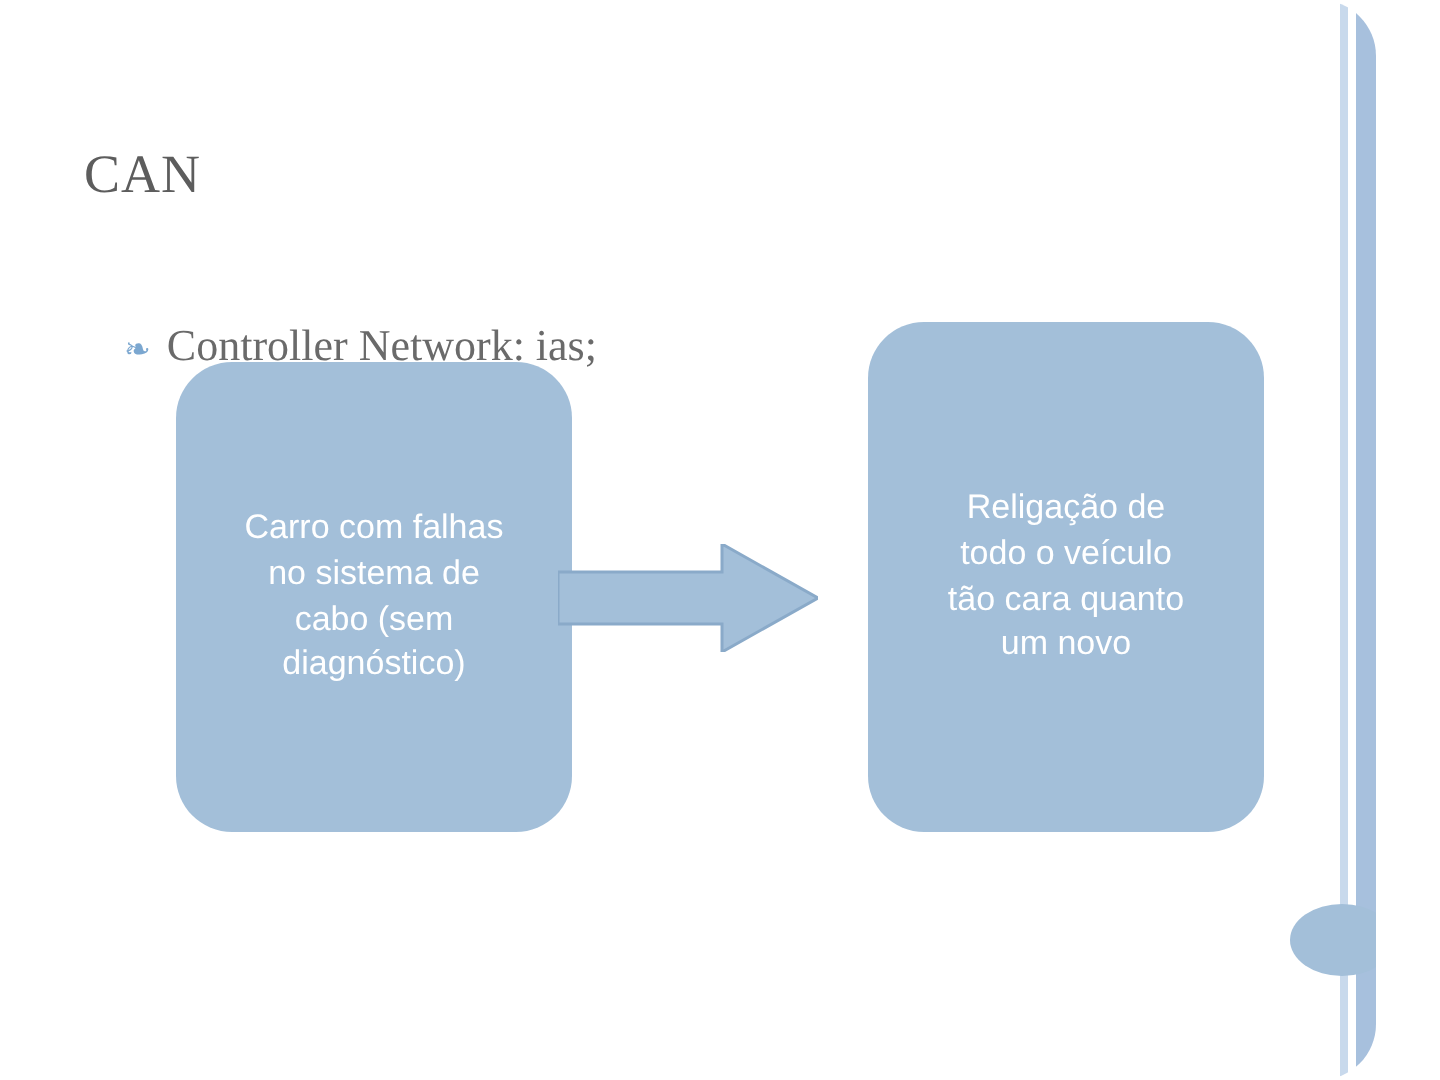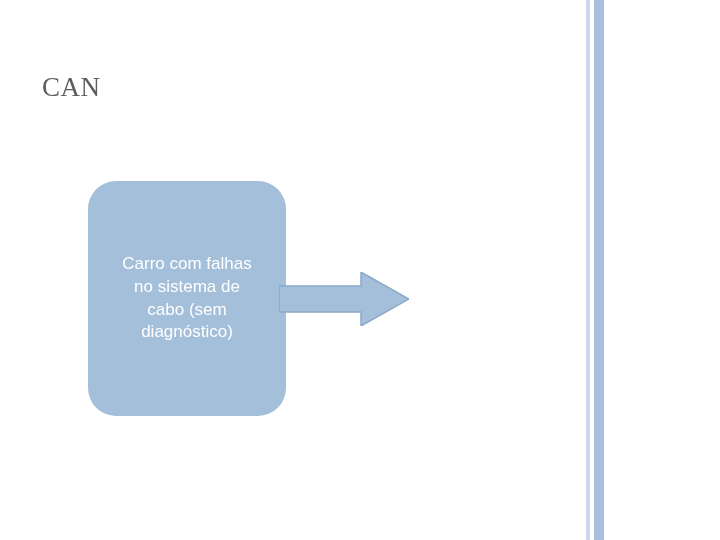--- a/index.html
+++ b/index.html
@@ -8,24 +8,25 @@
   }
   body {
     width: 720px;
     height: 540px;
     background: #ffffff;
     font-family: "Liberation Sans", sans-serif;
     overflow: hidden;
   }
   .slide {
     position: relative;
-    width: 604px;
+    width: 688px;
     height: 540px;
     background: #ffffff;
     overflow: hidden;
+    border-radius: 28px;
   }
   
   .edge-bar-outer {
     position: absolute;
     top: 0;
     right: 0;
     width: 10px;
     height: 540px;
     background: #a7c0dd;
   }
@@ -119,28 +120,37 @@
 </head>
 <body>
 
 <div class="slide">
 
   <div class="edge-bar-outer"></div>
   <div class="edge-bar-inner"></div>
 
   <div class="slide-title">CAN</div>
 
+  <div class="bullet-line">
+    <span class="bullet-mark">❧</span><span>Controller Network: ias;</span>
+  </div>
 
   <div class="round-box box-left">
     <span class="box-text">Carro com falhas
 no sistema de
 cabo (sem
 diagnóstico)</span>
   </div>
 
+  <div class="round-box box-right">
+    <span class="box-text">Religação de
+todo o veículo
+tão cara quanto
+um novo</span>
+  </div>
 
   <svg class="arrow" viewBox="0 0 130 54">
     <polygon points="0,14 82,14 82,0 130,27 82,54 82,40 0,40" fill="#a3bfd9" stroke="#8aaac9" stroke-width="1.5"></polygon>
   </svg>
 
   <div class="corner-ellipse"></div>
 
 </div>
 
 </body></html>

